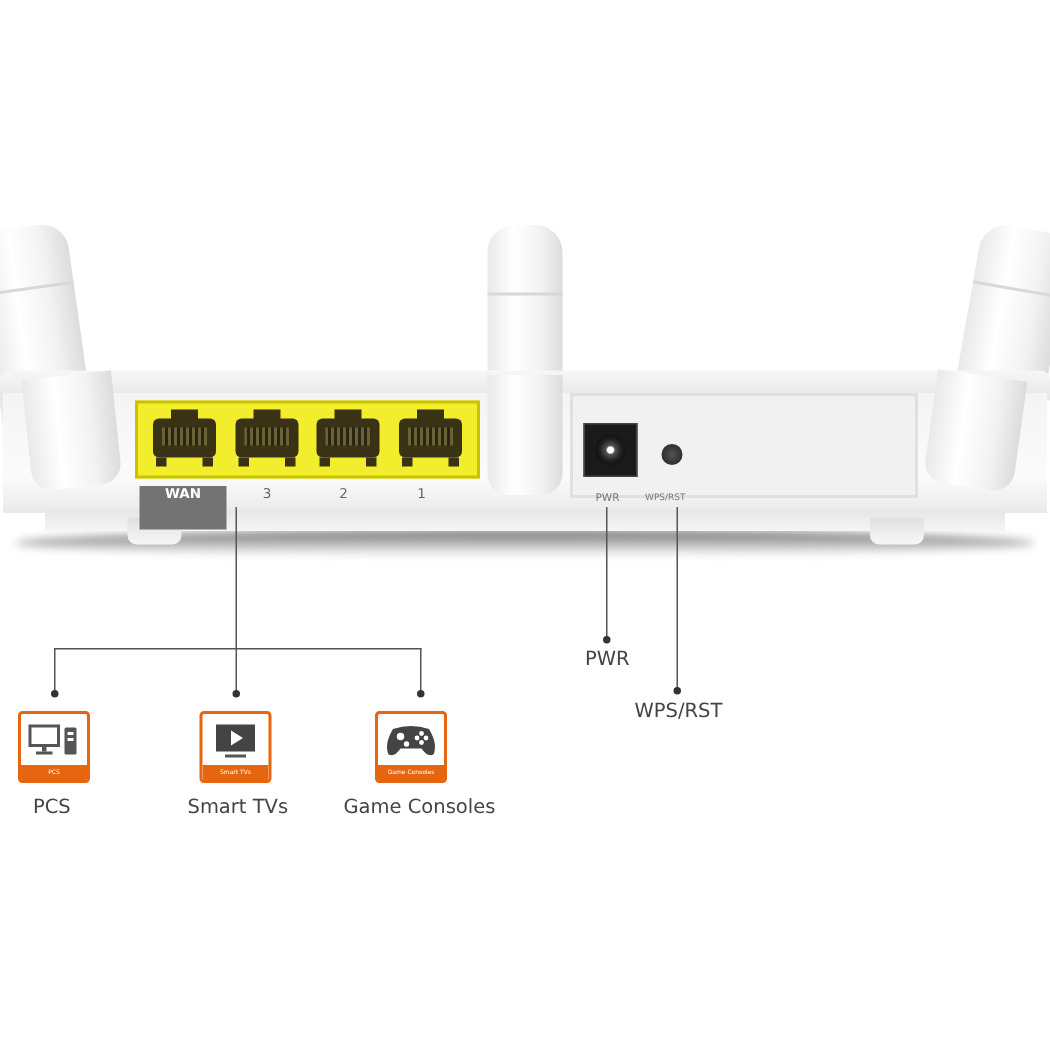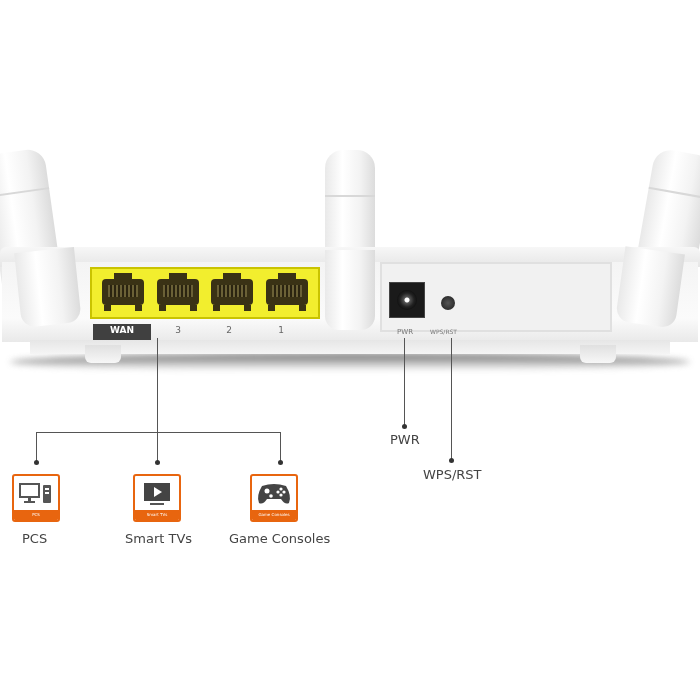--- a/index.html
+++ b/index.html
@@ -14,21 +14,21 @@
   .shadow { position:absolute; left:10px; top:353px; width:680px; height:18px; background:linear-gradient(#555,#bbb 60%,rgba(255,255,255,0)); border-radius:50%; filter:blur(3px); opacity:.85; }
   .foot { position:absolute; top:345px; width:36px; height:18px; background:linear-gradient(#e0e0e0,#f7f7f7); border-radius:0 0 6px 6px; }
   .recess { position:absolute; background:#f1f1f1; border:2px solid #e0e0e0; }
   .port-panel { position:absolute; left:90px; top:267px; width:230px; height:52px; background:#f2ee2e; border:2px solid #c9c300; box-sizing:border-box; display:flex; justify-content:space-around; align-items:center; padding:0 4px; }
   .port { width:46px; height:40px; position:relative; }
   .port .tab { position:absolute; left:14px; top:0; width:18px; height:7px; background:#3a3215; }
   .port .jack { position:absolute; left:2px; top:6px; width:42px; height:26px; background:#3a3215; border-radius:4px; }
   .port .pins { position:absolute; left:8px; top:12px; width:30px; height:12px; background:repeating-linear-gradient(90deg,#6b6136 0 2px,#2b2410 2px 4px); }
   .port .leg { position:absolute; top:32px; width:7px; height:6px; background:#3a3215; }
   .port-label { position:absolute; top:325px; font-size:9px; color:#666; text-align:center; }
-  .wan-label { position:absolute; left:93px; top:324px; width:58px; height:16px; background:#404040; color:#fff; font-size:9px; text-align:center; line-height:12px; font-weight:bold; }
+  .wan-label { position:absolute; left:93px; top:324px; width:58px; height:29px; background:#737373; color:#fff; font-size:9px; text-align:center; line-height:12px; font-weight:bold; }
   .pwr-jack { position:absolute; left:389px; top:282px; width:36px; height:36px; background:#1a1a1a; border:1px solid #444; box-sizing:border-box; }
   .pwr-jack .hole { position:absolute; left:7px; top:7px; width:20px; height:20px; border-radius:50%; background:radial-gradient(circle,#fff 0 2px,#555 3px,#222 7px,#111 10px); }
   .wps-btn { position:absolute; left:441px; top:296px; width:14px; height:14px; border-radius:50%; background:radial-gradient(circle,#555,#1d1d1d); }
   .small-label { position:absolute; top:328px; font-size:7px; color:#777; }
   
   .line { position:absolute; background:#555; }
   .dot { position:absolute; width:5px; height:5px; border-radius:50%; background:#333; }
   .callout { position:absolute; font-size:13px; color:#444; }
   
   .dev { position:absolute; width:48px; height:48px; border:2px solid #e8650f; border-radius:3px; background:#fff; box-sizing:border-box; overflow:hidden; }

